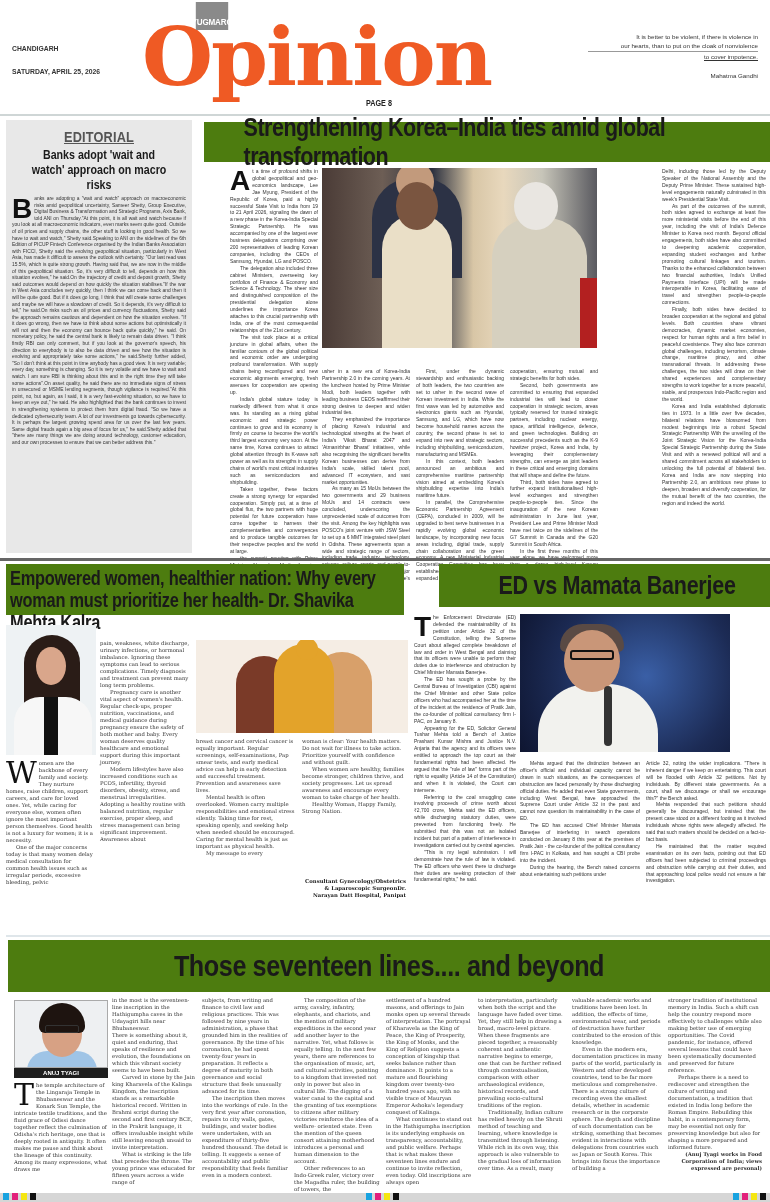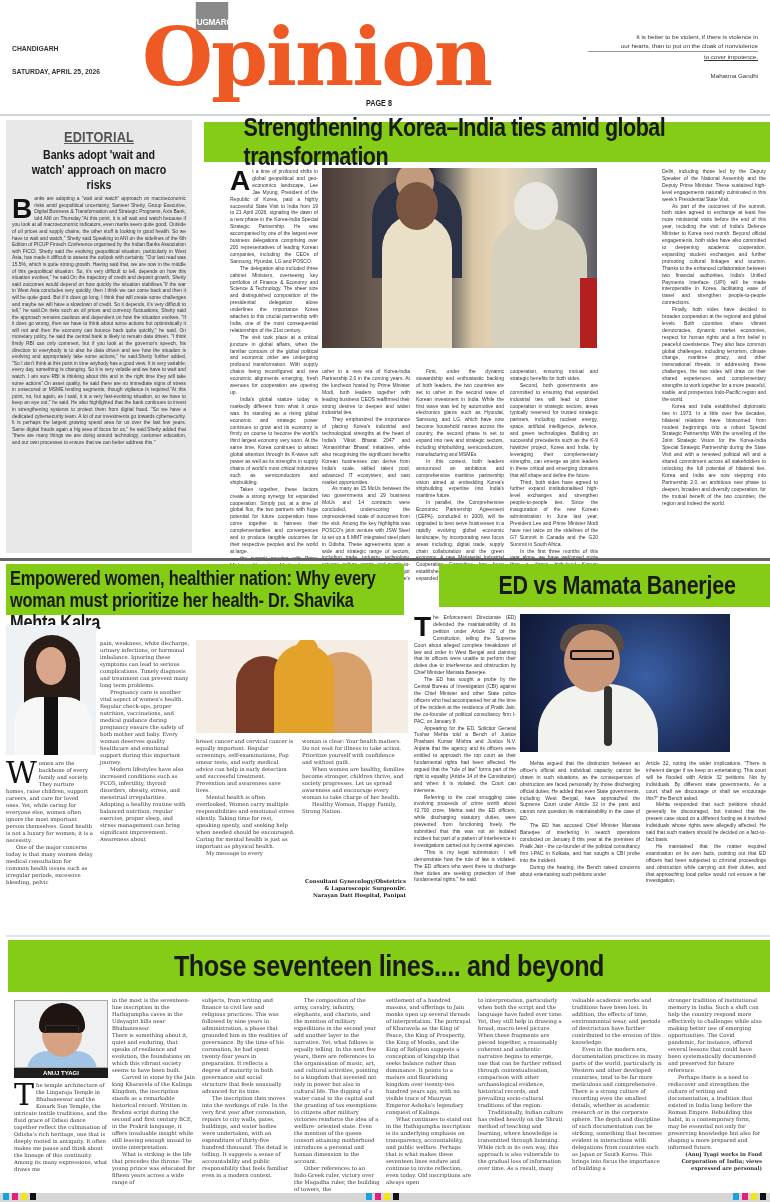--- a/index.html
+++ b/index.html
@@ -11,21 +11,21 @@
   .mh-left { position: absolute; left: 12px; top: 44px; font-family: "Liberation Sans", sans-serif; font-weight: bold; font-size: 8px; color: #333; transform: scaleX(0.85); transform-origin: left; }
   .mh-left .date { margin-top: 14px; display: block; }
   .brand-box { position: absolute; left: 194px; top: 2px; width: 36px; height: 28px; background: #8a8a8a; color: #fff; font-weight: bold; font-size: 9px; display: flex; align-items: flex-end; justify-content: center; padding-bottom: 3px; letter-spacing: -0.2px; transform: scaleX(0.9); }
   .opinion-title { position: absolute; left: 142px; top: 12px; font-family: "DejaVu Serif", serif; font-weight: bold; font-size: 80px; line-height: 90px; color: #ef5a24; letter-spacing: -2px; transform: scaleX(1.02); transform-origin: left; }
   .page-no { position: absolute; left: 366px; top: 98px; font-weight: bold; font-size: 8.5px; color: #222; transform: scaleX(0.85); transform-origin: left; }
   .quote { position: absolute; right: 12px; top: 32px; width: 170px; text-align: right; font-size: 6.2px; line-height: 9px; color: #333; }
   .quote .q-line { border-bottom: 1px solid #999; padding-bottom: 1px; }
   .quote .author { margin-top: 10px; display: block; }
 
   
-  .headline-band { background: #84cc16; padding-left: 17px; }
+  .headline-band { background: #4d7c0f; padding-left: 17px; }
   .body-sans { font-family: "Liberation Sans", sans-serif; font-size: 5px; line-height: 6.9px; color: #333; text-align: justify; }
   .body-serif { font-family: "DejaVu Serif", serif; font-size: 5.3px; line-height: 7px; color: #333; }
   .dropcap { float: left; font-family: "DejaVu Serif", serif; font-size: 30px; line-height: 24px; margin: 1px 2px 0 0; color: #111; }
   .dropcap-sans { float: left; font-family: "Liberation Sans", sans-serif; font-size: 28px; line-height: 23px; margin: 1px 2px 0 0; color: #111; font-weight: bold; }
   p.ind { text-indent: 10px; }
   .photo { position: absolute; overflow: hidden; }
 
   
   .editorial { position: absolute; left: 6px; top: 120px; width: 186px; height: 433px; background: #e8e8e8; padding: 8px 6px; }
   .ed-label { text-align: center; font-weight: bold; font-size: 15px; color: #555; text-decoration: underline; letter-spacing: 0.2px; transform: scaleX(0.85); }

